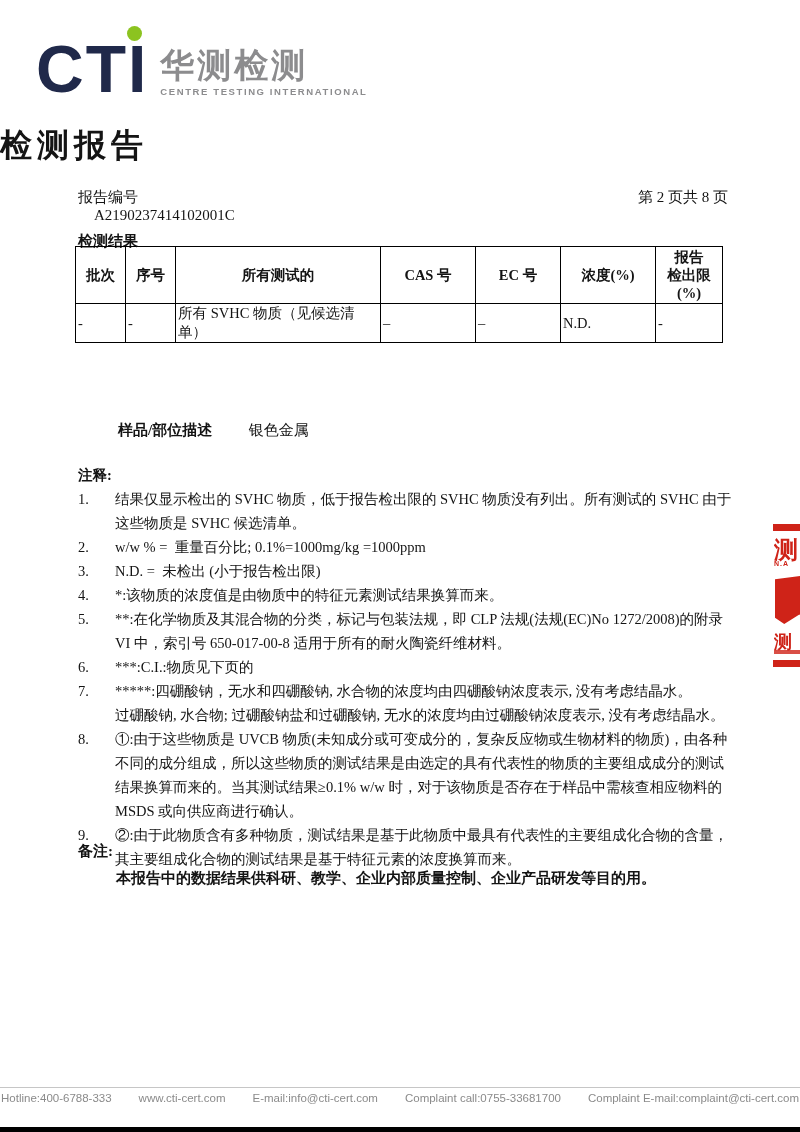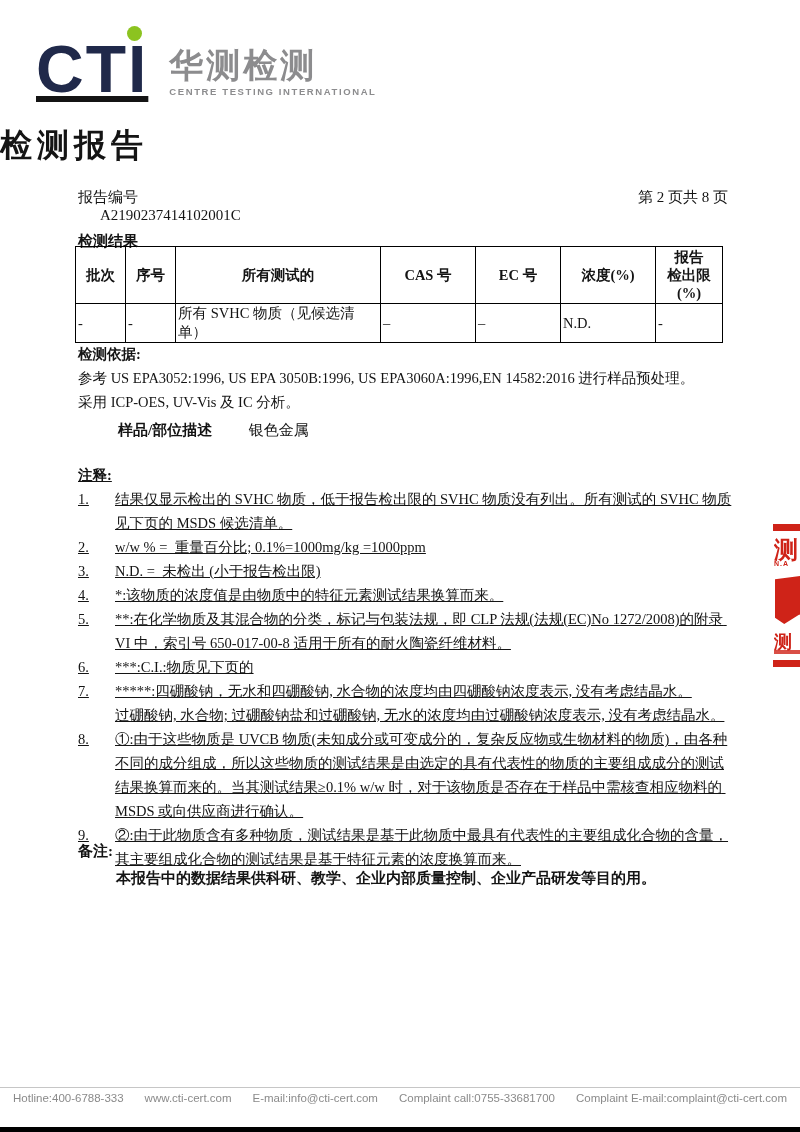--- a/index.html
+++ b/index.html
@@ -4,48 +4,48 @@
 <style>
   html,body { margin:0; padding:0; background:#e8e8e8; }
   .page {
     position:relative; width:800px; height:1132px; margin:0 auto;
     background:#ffffff; overflow:hidden;
     font-family:"Liberation Serif","DejaVu Serif",serif; color:#141414;
   }
 
   
   .logo { position:absolute; top:26px; left:36px; display:flex; align-items:flex-end; }
-  .logo-cti { position:relative; padding-top:14px;text-decoration:underline; }
+  .logo-cti { position:relative; padding-top:14px; }
   .cti-letters {
     font-family:"Liberation Sans","DejaVu Sans",sans-serif;
     font-weight:bold; font-size:66px; line-height:0.88; letter-spacing:2px;
     color:#20294a; display:block;
   }
   .cti-dot { position:absolute; top:0; right:6px; width:15px; height:15px; border-radius:50%; background:#8cc320; }
-  .logo-right { margin-left:21px; padding-bottom:1px; }
+  .logo-right { margin-left:12px; padding-bottom:1px; }
   .logo-cn {
     font-family:"Liberation Sans","DejaVu Sans",sans-serif;
     font-size:34px; font-weight:600; letter-spacing:3px; color:#8c8c8e; line-height:1.1;
   }
   .logo-en {
     font-family:"Liberation Sans","DejaVu Sans",sans-serif;
     font-size:9.5px; font-weight:bold; letter-spacing:1.6px; color:#8c8c8e; margin-top:2px;
   }
 
   
   .doc-title {
     position:absolute; top:124px; left:0; width:100%; text-align:left;
     font-size:32px; font-weight:bold; letter-spacing:5px;
   }
   .meta-row {
     position:absolute; top:188px; left:78px; right:72px;
     display:flex; justify-content:space-between; font-size:15px;
   }
   .meta-left { display:flex;flex-direction:column; }
-  .report-no { margin-left:22px; }
+  .report-no { margin-left:16px; }
 
   .results-heading { position:absolute; top:232px; left:78px; font-size:15px; font-weight:bold; }
 
   
   .results-table {
     position:absolute; top:246px; left:75px; width:647px;
     border-collapse:collapse; table-layout:fixed; font-size:14.5px;
   }
   .results-table th, .results-table td {
     border:1.5px solid #000; vertical-align:middle; padding:0 2px;
@@ -53,21 +53,21 @@
   .results-table th { font-weight:bold; height:56px; white-space:pre-line; line-height:1.25; }
   .results-table td { height:28px; }
 
   
   .basis { position:absolute; top:342px; left:78px; right:64px; font-size:14.5px; line-height:24px; }
   .basis-heading { font-weight:bold; }
   .sample-row { position:absolute; top:421px; left:78px; font-size:15px; }
   .sample-label { font-weight:bold; display:inline-block; width:127px;margin-left:40px; }
 
   
-  .notes { position:absolute; top:463px; left:78px; right:64px; font-size:14.5px;text-decoration:underline; }
+  .notes { position:absolute; top:463px; left:78px; right:64px; font-size:14.5px; }
   .notes-heading { font-weight:bold; line-height:24px; }
   .note-item { display:flex; }
   .note-num { width:37px; flex:0 0 37px; line-height:24px; }
   .note-text { flex:1; line-height:24px; white-space:pre-wrap; }
 
   
   .remarks { position:absolute; top:840px; left:78px; right:64px; font-size:15px; }
   .remarks-heading { font-weight:bold; line-height:22px; }
   .remarks-text { font-weight:bold; margin-left:38px; margin-top:5px; line-height:22px; }
 
@@ -90,21 +90,21 @@
   .stamp-ribbon {
     position:absolute; left:7px; top:56px; width:42px; height:52px; background:#cf2318;
     clip-path:polygon(0 10%, 100% 0, 100% 100%, 58% 78%, 22% 96%, 0 84%);
   }
   .stamp-smallline { position:absolute; left:6px; top:132px; width:40px; height:4px; background:#cf2318; opacity:.8; }
 
   
   .footer-line { position:absolute; top:1087px; left:0; width:100%; height:1px; background:#c6c6c6; }
   .footer {
     position:absolute; top:1092px; left:0; width:100%;
-    display:flex; justify-content:center; gap:21px;
+    display:flex; justify-content:center; gap:27px;
     font-family:"Liberation Sans","DejaVu Sans",sans-serif; font-size:11.5px; color:#8a8a8a;
     white-space:nowrap;
   }
   .bottom-bar { position:absolute; bottom:0; left:0; width:100%; height:5px; background:#000; }
 </style>
 </head>
 <body>
 
 <div class="page">
 
@@ -160,36 +160,31 @@
         <td>-</td>
         <td>所有 SVHC 物质（见候选清单）</td>
         <td>–</td>
         <td>–</td>
         <td>N.D.</td>
         <td>-</td>
       </tr>
     </tbody>
   </table>
 
-  <div class="basis">
-    <div class="basis-heading">检测依据:</div>
-    <div>参考 US EPA3052:1996, US EPA 3050B:1996, US EPA3060A:1996,EN 14582:2016 进行样品预处理。</div>
-    <div>采用 ICP-OES, UV-Vis 及 IC 分析。</div>
-  </div>
 
   <div class="sample-row">
     <span class="sample-label">样品/部位描述</span>
     <span>银色金属</span>
   </div>
 
   <div class="notes">
     <div class="notes-heading">注释:</div>
     <div class="note-item">
       <span class="note-num">1.</span>
-      <span class="note-text">结果仅显示检出的 SVHC 物质，低于报告检出限的 SVHC 物质没有列出。所有测试的 SVHC 物质见下页的 MSDS 候选清单。</span>
+      <span class="note-text">结果仅显示检出的 SVHC 物质，低于报告检出限的 SVHC 物质没有列出。所有测试的 SVHC 由于这些物质是 SVHC 候选清单。</span>
     </div>
     <div class="note-item">
       <span class="note-num">2.</span>
       <span class="note-text">w/w % =  重量百分比; 0.1%=1000mg/kg =1000ppm</span>
     </div>
     <div class="note-item">
       <span class="note-num">3.</span>
       <span class="note-text">N.D. =  未检出 (小于报告检出限)</span>
     </div>
     <div class="note-item">

